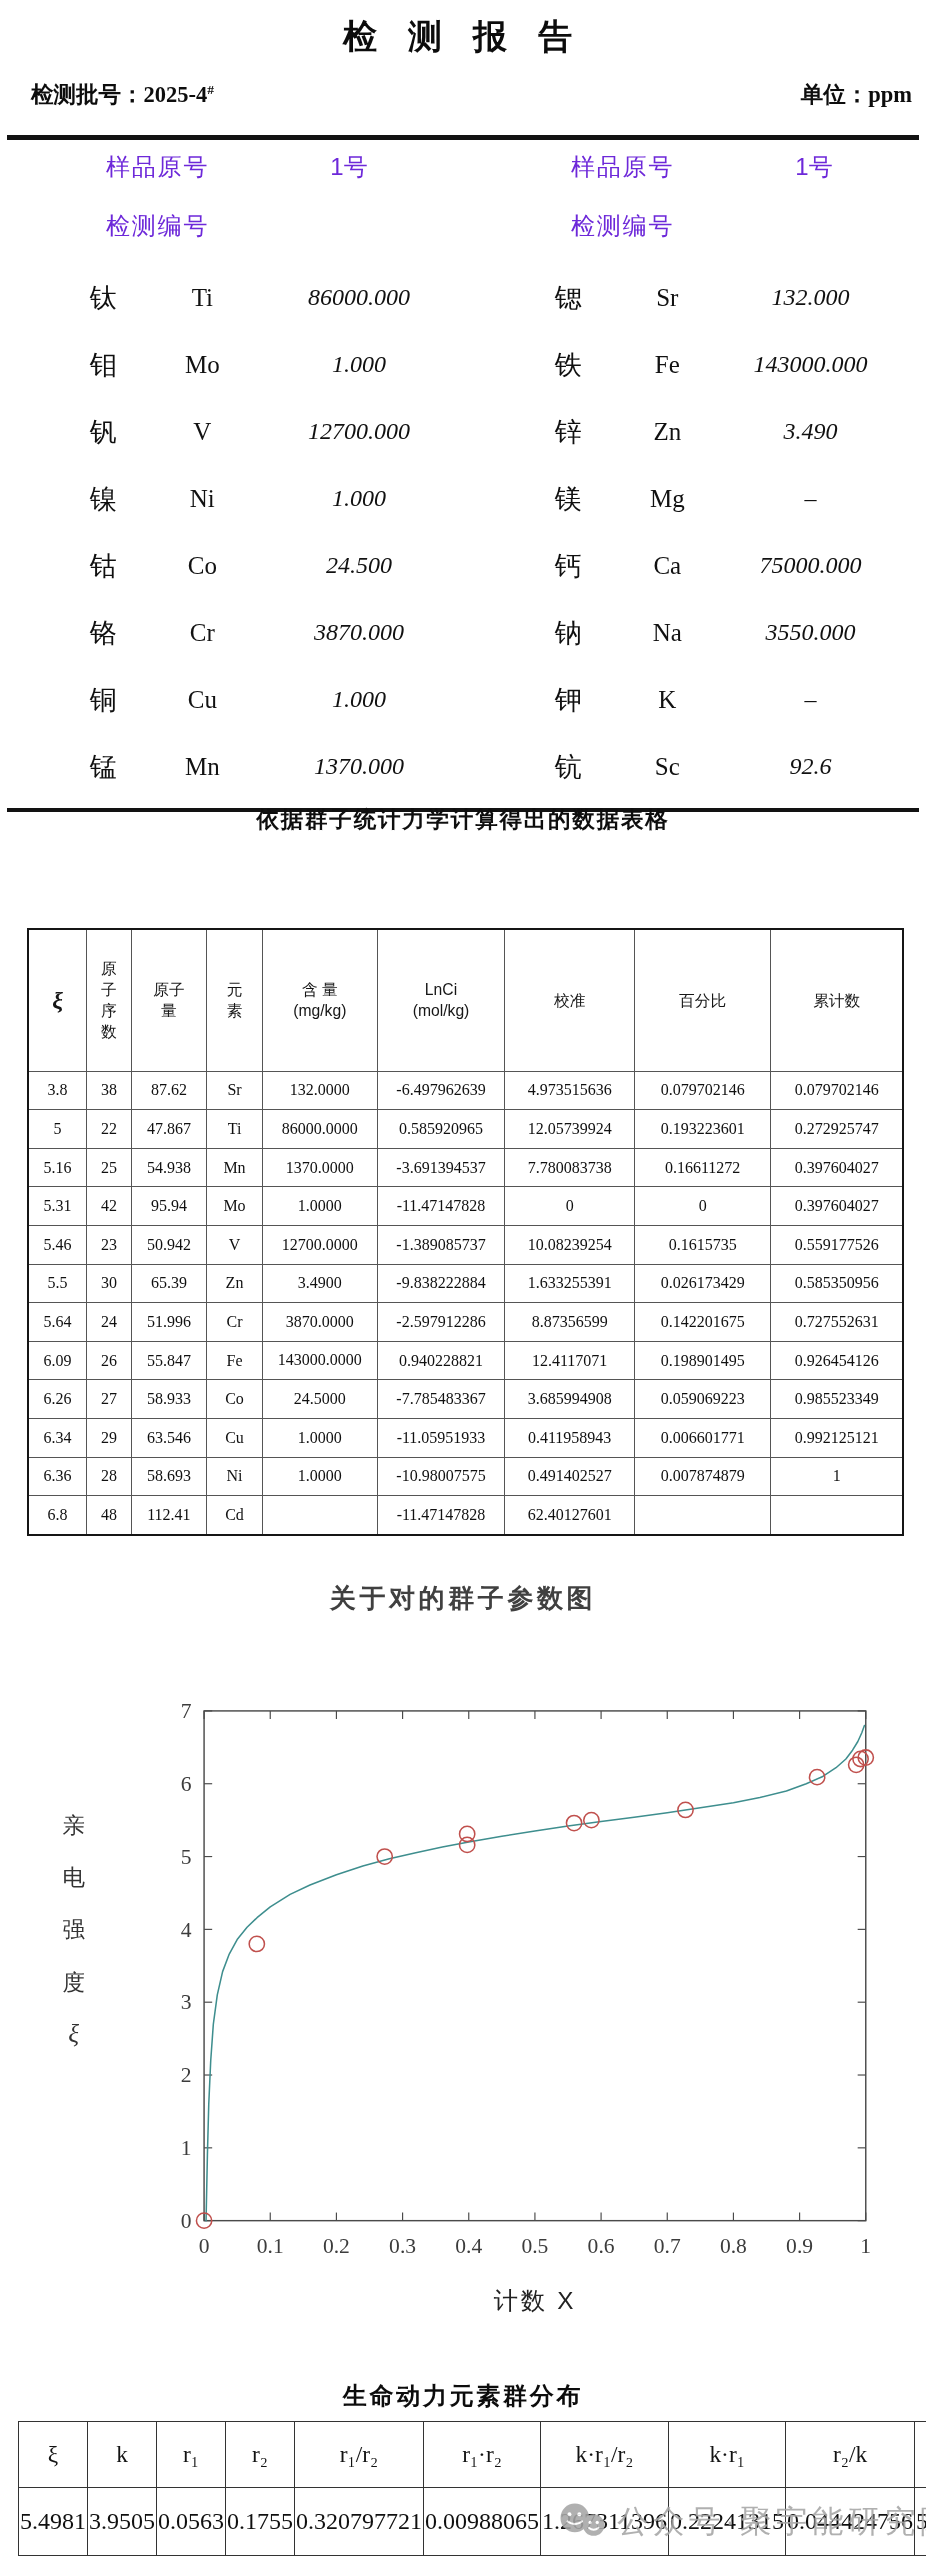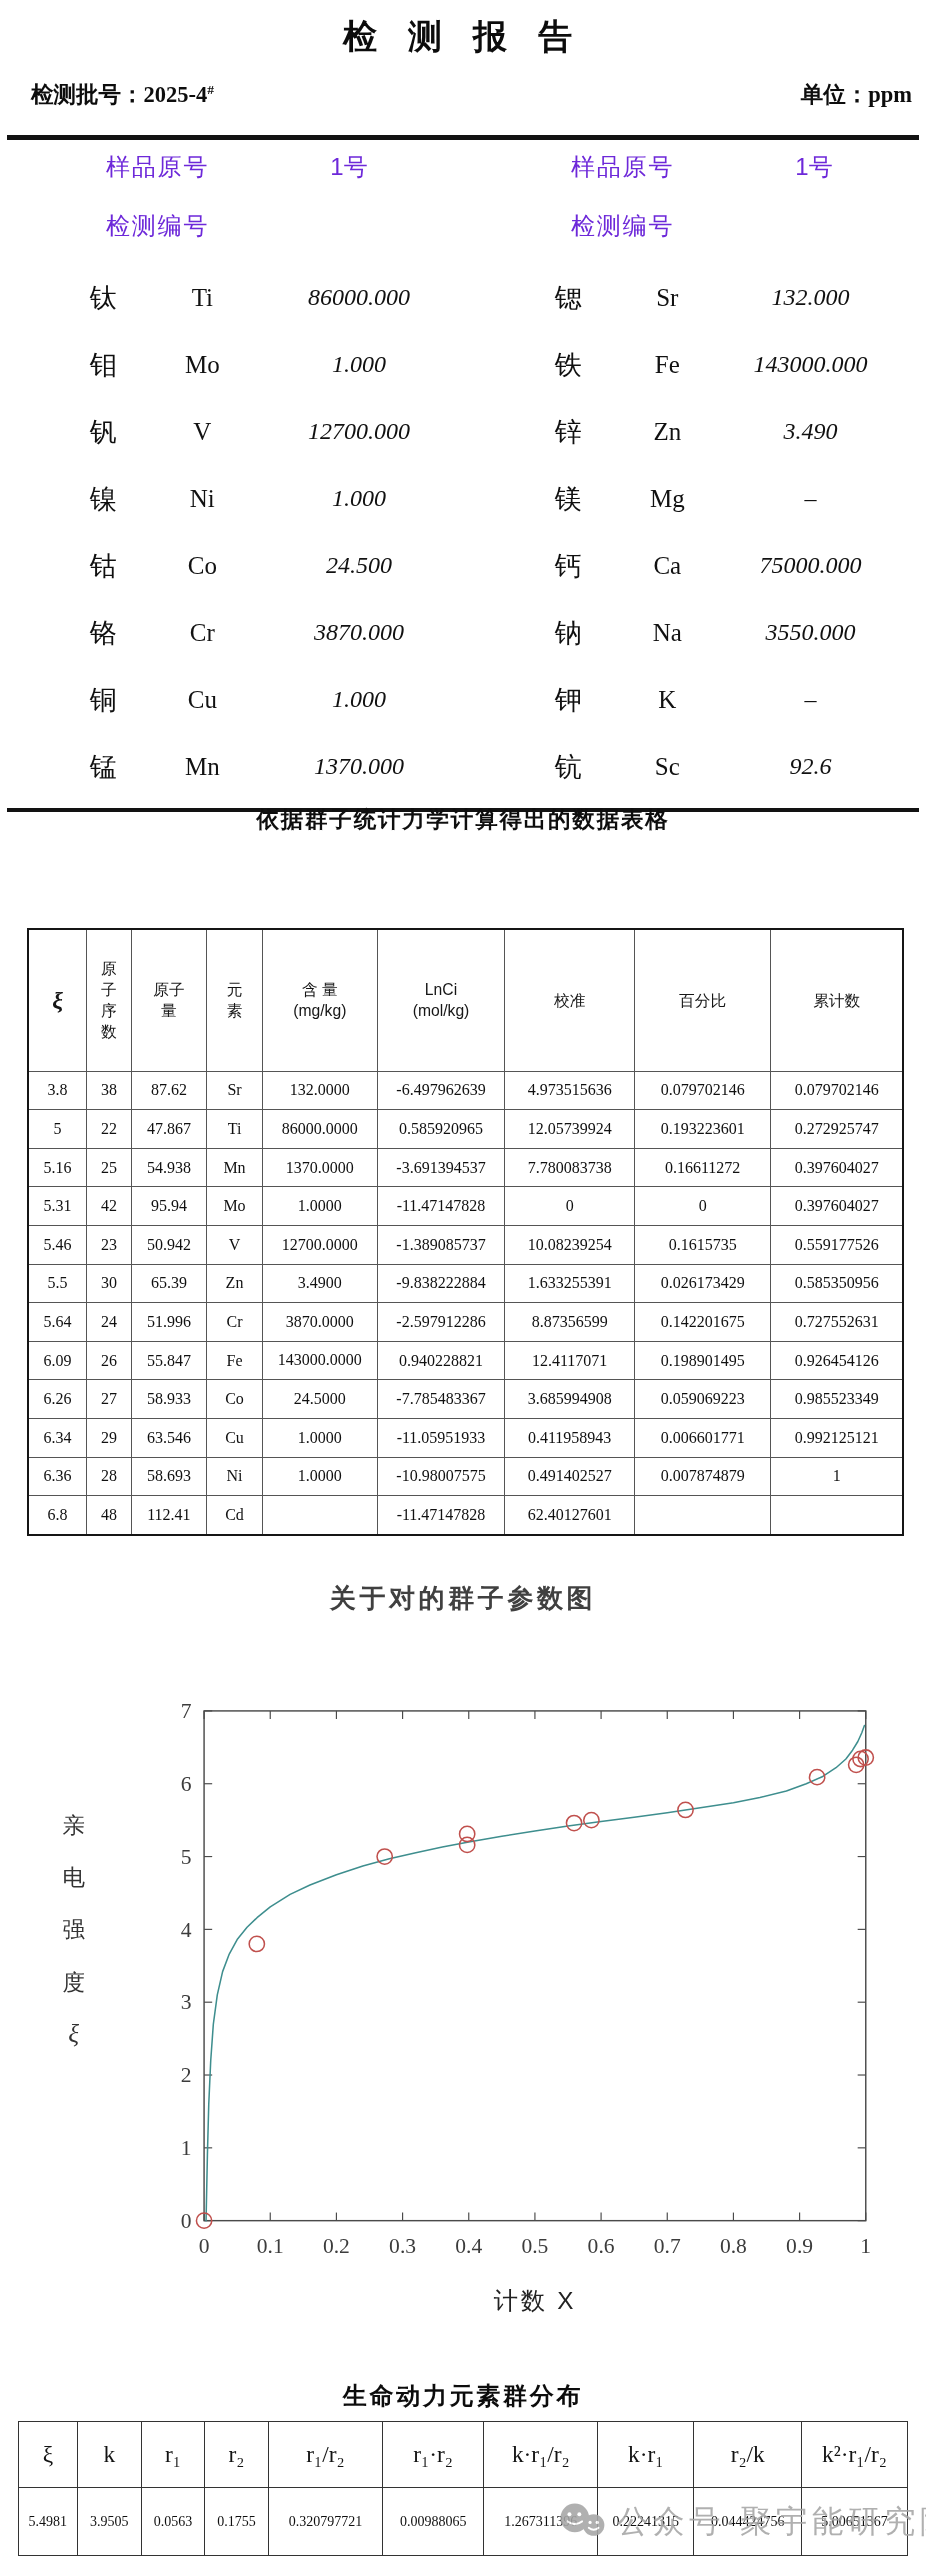--- a/index.html
+++ b/index.html
@@ -60,21 +60,21 @@
   .wrapnum{max-width:86px;margin:0 auto;word-break:break-all;line-height:1.55;}
 
   
   #chart-wrap{position:absolute;top:1653px;left:0;width:926px;height:693px;}
 
   
   #bottom-table{position:absolute;top:2421px;left:18px;width:890px;border-collapse:collapse;
     font-family:"Liberation Serif","DejaVu Serif",serif;border:1.8px solid #222;}
   #bottom-table th,#bottom-table td{border:1.3px solid #333;text-align:center;vertical-align:middle;}
   #bottom-table th{height:63px;font-size:23.4px;font-weight:500;color:#131313;}
-  #bottom-table td{height:65px;font-size:14px;color:#101010;}
+  #bottom-table td{height:65px;font-size:24px;color:#101010;}
 
   
   #watermark{position:absolute;top:2500px;left:556px;display:flex;align-items:center;gap:9px;
     opacity:.88;z-index:5;pointer-events:none;}
   #watermark .wm-text{font-size:31.5px;color:#a6a6a6;letter-spacing:4.5px;white-space:nowrap;}
 </style>
 </head>
 <body>
 
 <div id="page">

